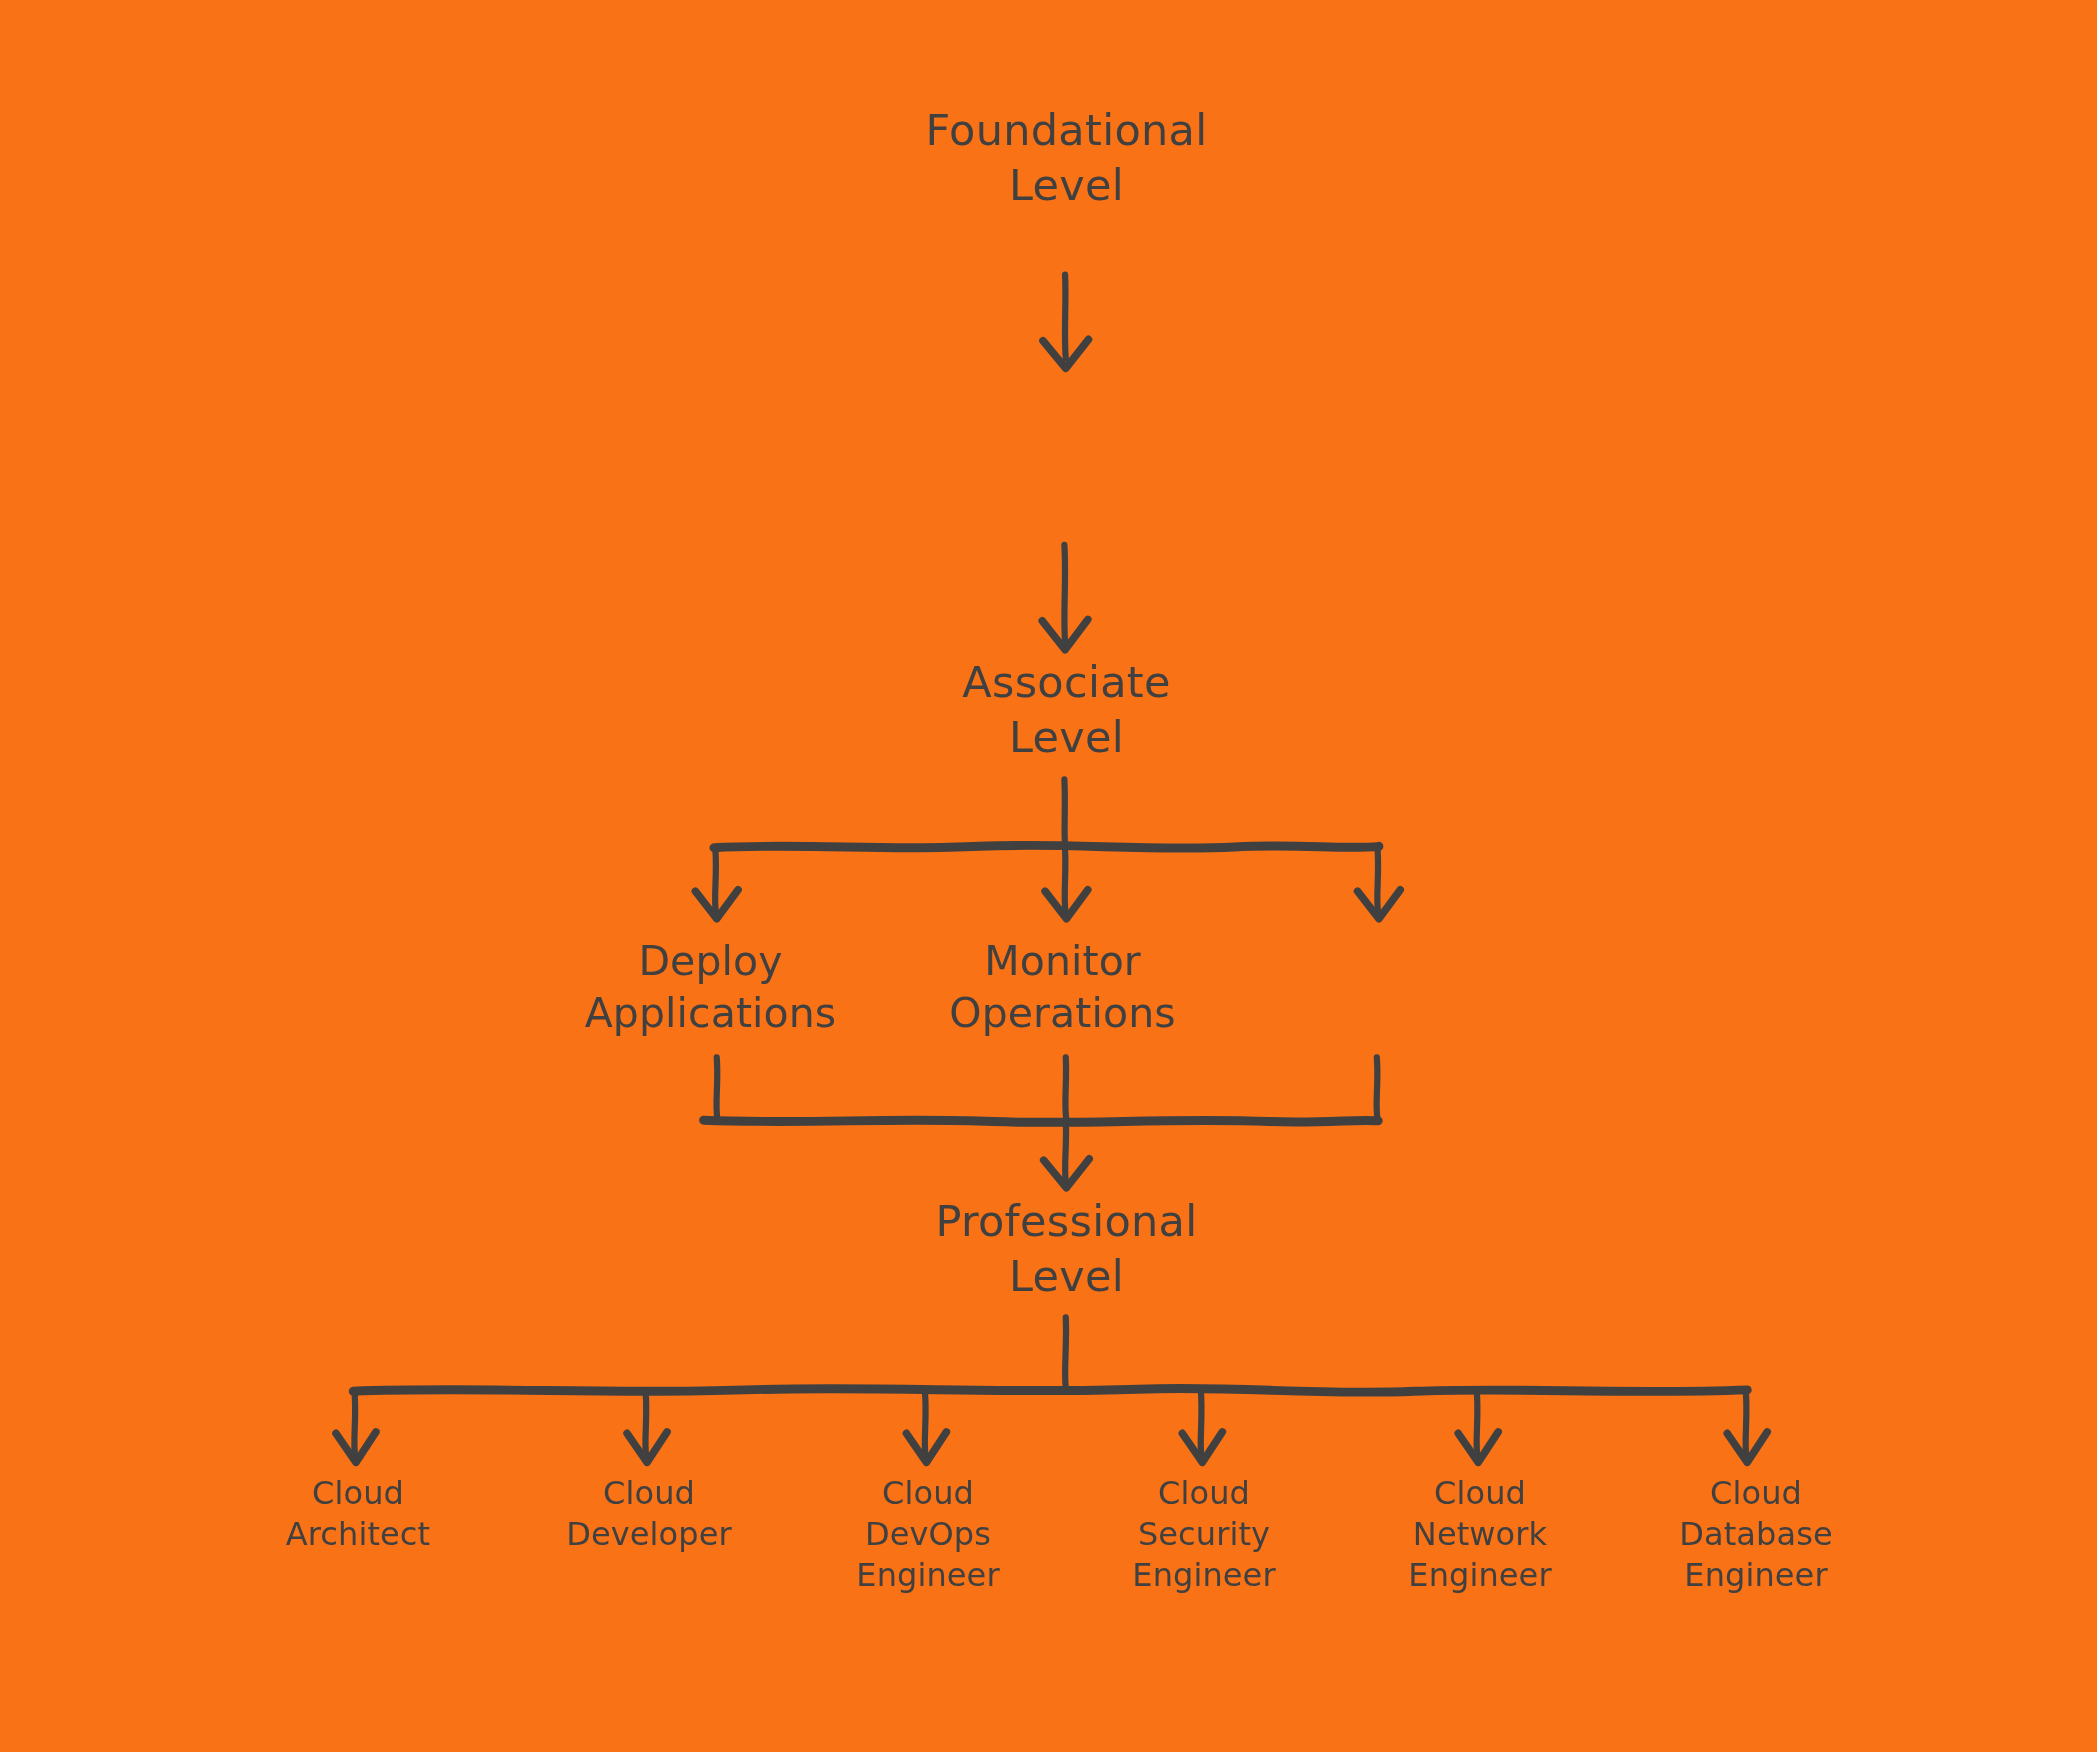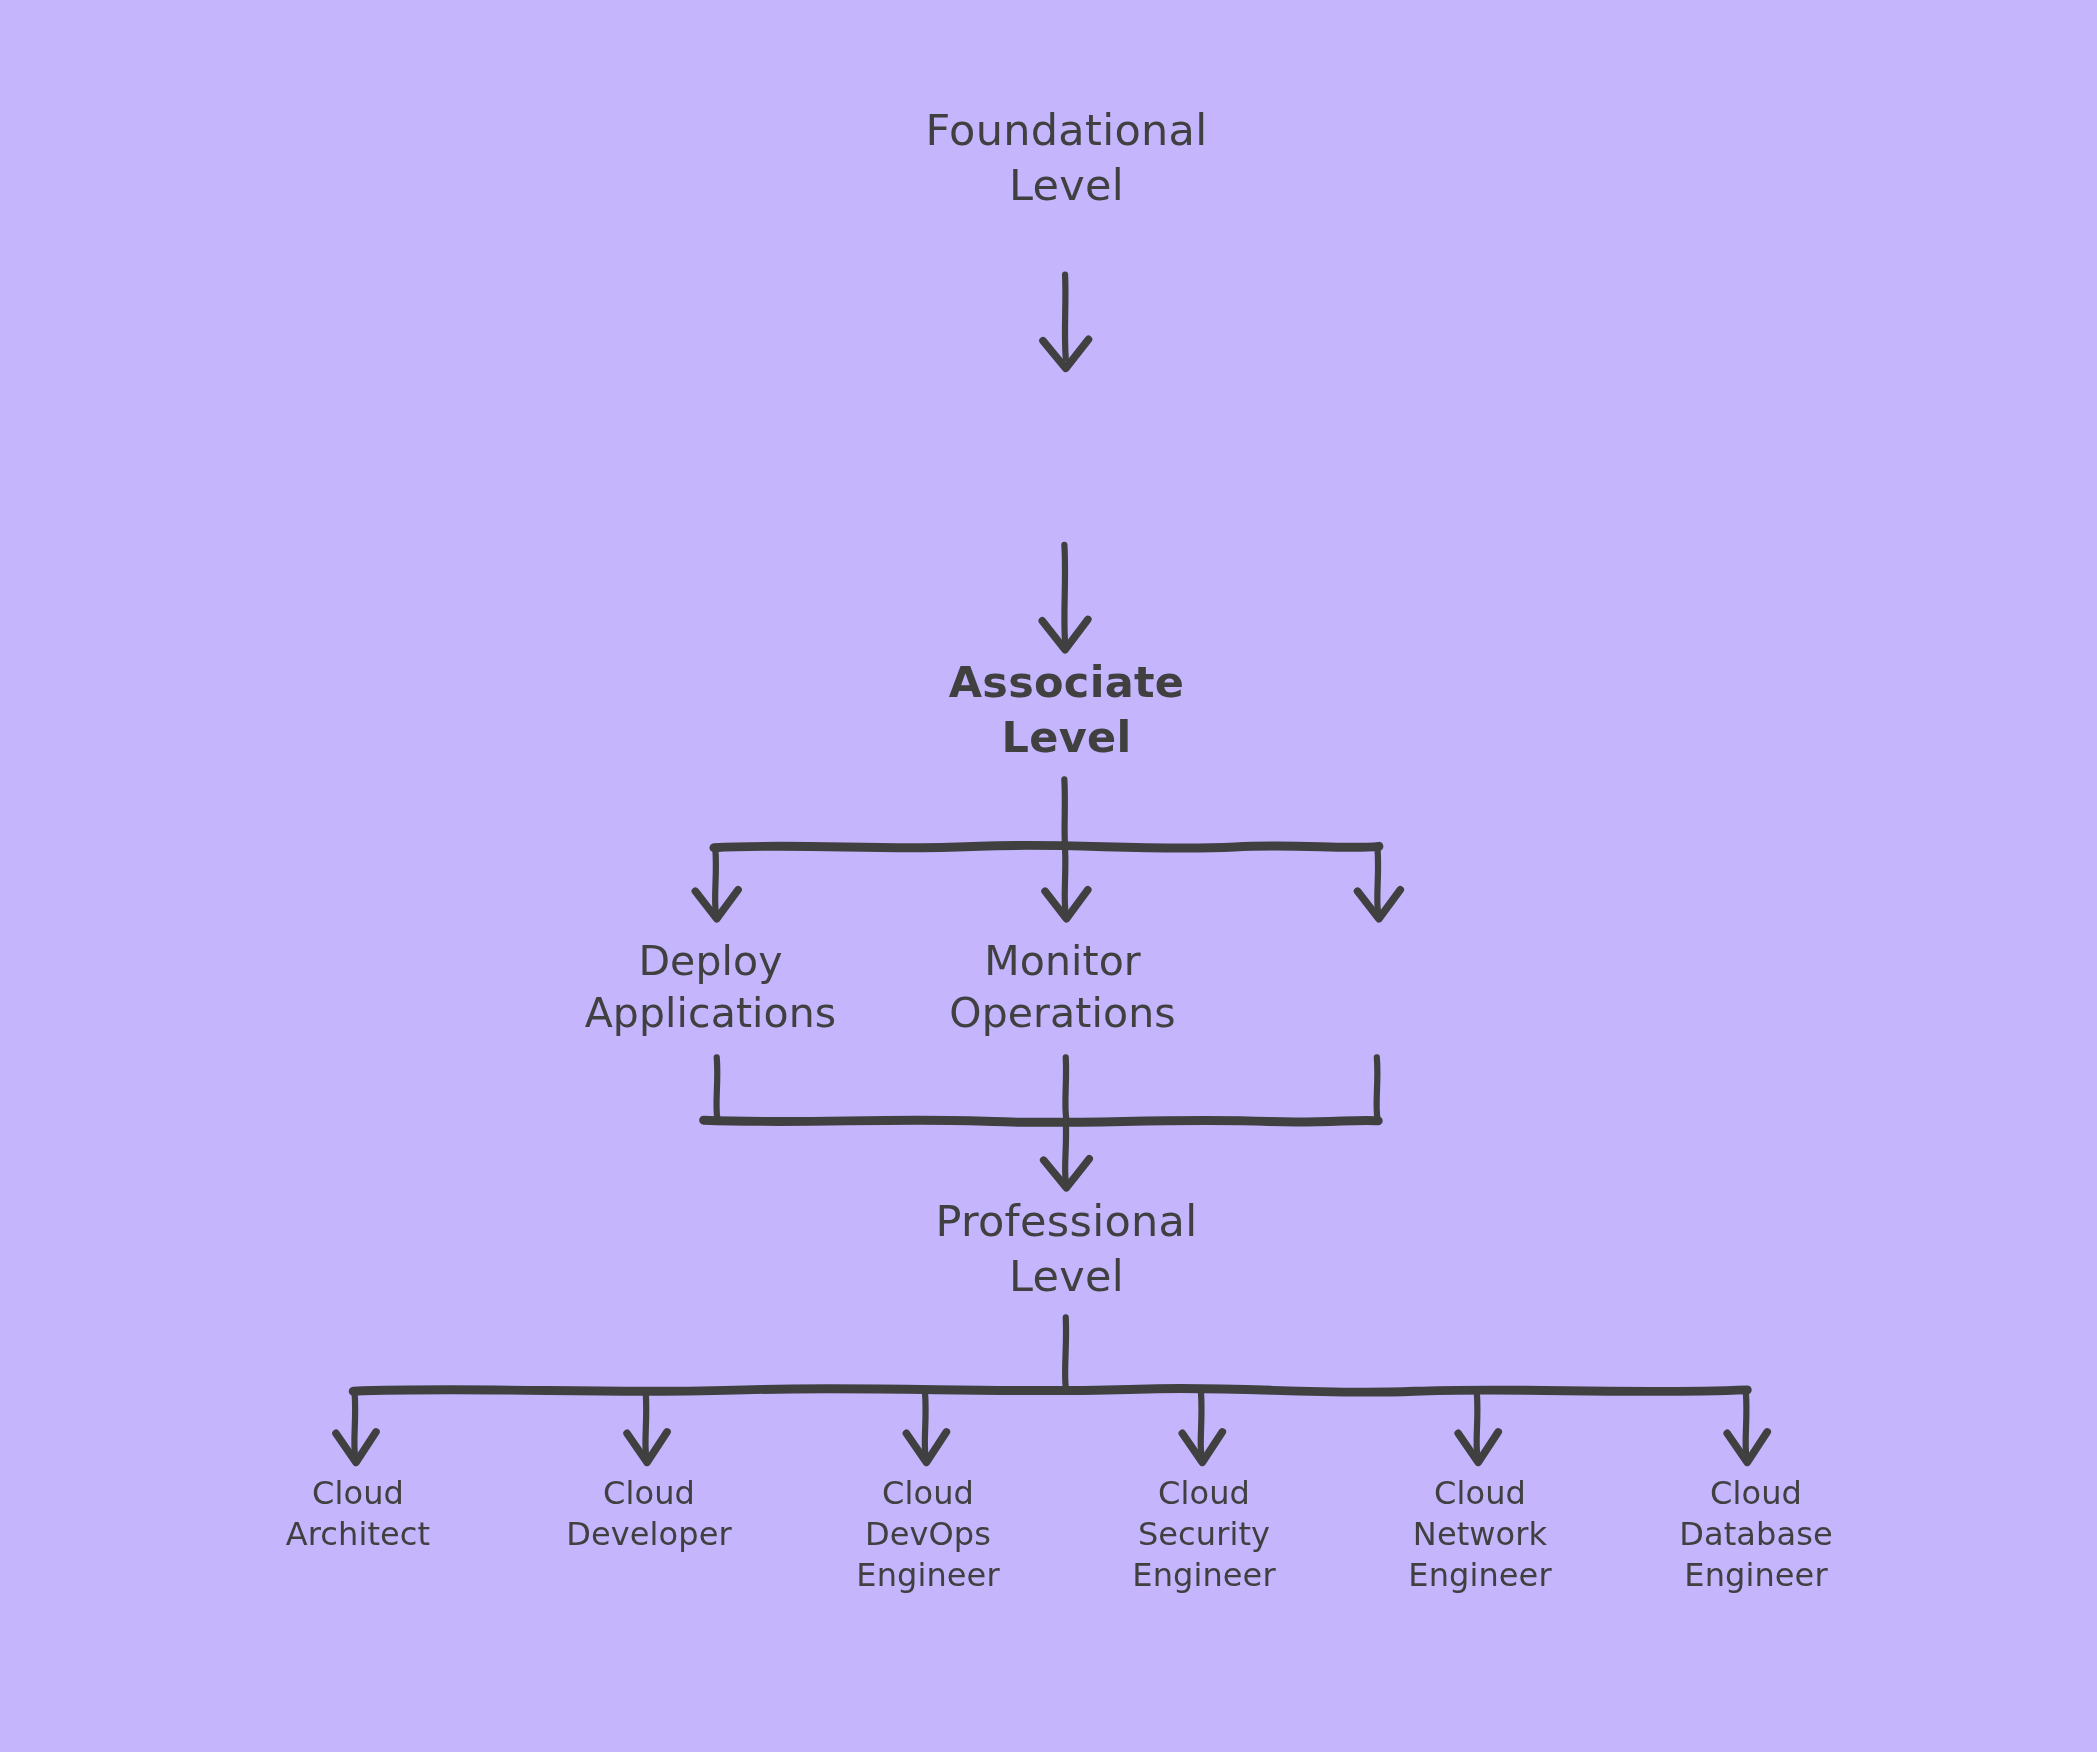--- a/index.html
+++ b/index.html
@@ -8,21 +8,21 @@
     padding: 0;
     background: #ffffff;
   }
   body {
     font-family: "DejaVu Sans", sans-serif;
   }
   #canvas {
     position: relative;
     width: 2097px;
     height: 1752px;
-    background: #c4b5fd;
+    background: #f97316;
     overflow: hidden;
   }
   #sketch-layer {
     position: absolute;
     left: 0;
     top: 0;
     width: 2097px;
     height: 1752px;
   }
   .node-label {
@@ -42,21 +42,21 @@
   .task-label {
     font-size: 41px;
     letter-spacing: 0.1px;
   }
   .role-label {
     font-size: 32px;
     letter-spacing: 0.1px;
   }
   .lbl-foundational { left: 811px; top: 103px;  width: 511px; }
   .lbl-cdl          { left: 811px; top: 378px;  width: 511px; }
-  .lbl-associate    { left: 811px; top: 655px;  width: 511px; font-weight: bold; }
+  .lbl-associate    { left: 811px; top: 655px;  width: 511px; }
   .lbl-professional { left: 811px; top: 1194px; width: 511px; text-align: center; }
 
   .lbl-task-1 { left: 538px;  top: 935px; width: 345px; }
   .lbl-task-2 { left: 890px; top: 935px; width: 345px; }
   .lbl-task-3 { left: 1235px; top: 935px; width: 345px; }
 
   .lbl-role-1 { left: 206px;  top: 1473px; width: 304px; }
   .lbl-role-2 { left: 497px;  top: 1473px; width: 304px; }
   .lbl-role-3 { left: 776px; top: 1473px; width: 304px; }
   .lbl-role-4 { left: 1052px; top: 1473px; width: 304px; }

